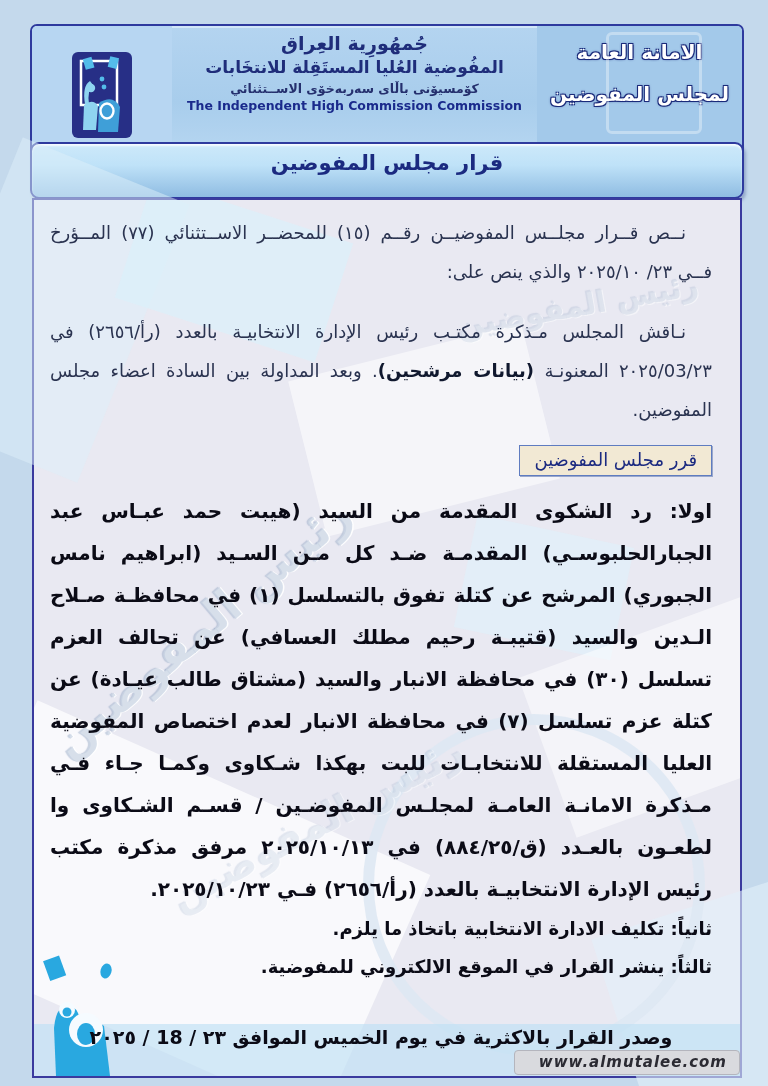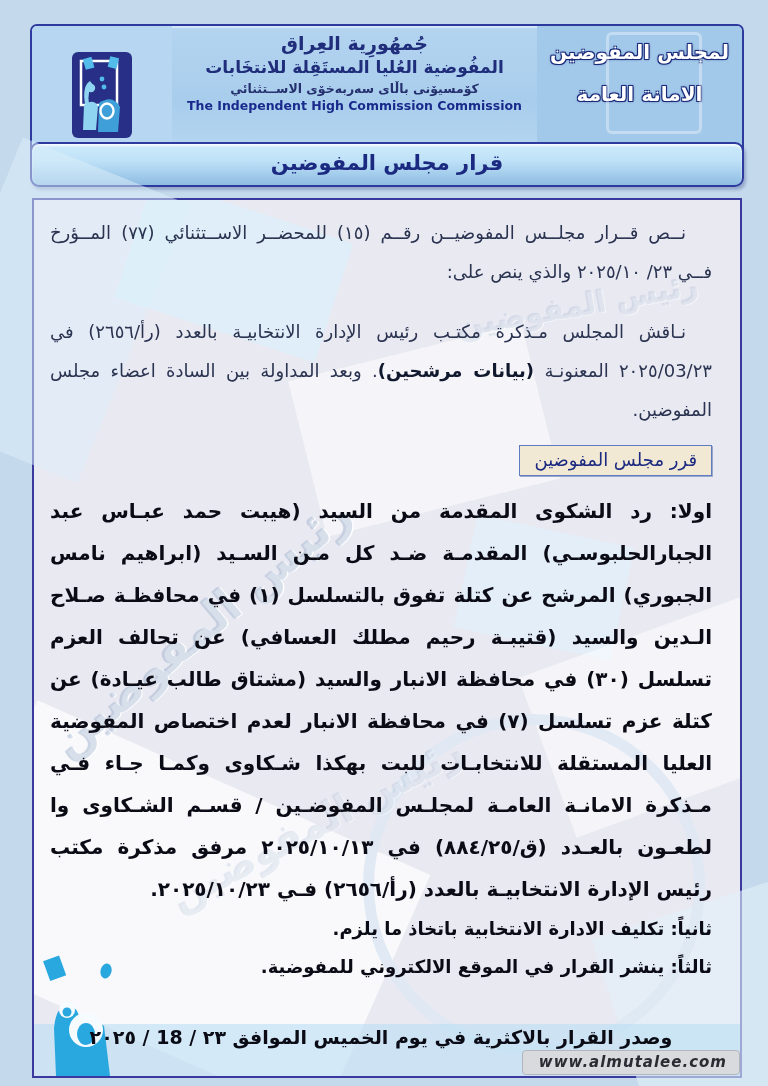--- a/index.html
+++ b/index.html
@@ -17,21 +17,21 @@
   .h-kurdish{font-size:12.5px;font-weight:bold;color:#25306e;margin-top:3px;}
   .h-english{font-size:12.5px;font-weight:bold;color:#1a2a8c;margin-top:2px;direction:ltr;}
   .panel-right{width:205px;position:relative;background:#a3c9ea;text-align:center;direction:rtl;
                padding-top:15px;box-sizing:border-box;}
   .panel-right .wm{position:absolute;right:40px;top:6px;width:90px;height:96px;
                border:3px solid rgba(255,255,255,.35);border-radius:6px;}
   .sec-line{font-size:20px;font-weight:bold;color:#ffffff;line-height:1.1;
             text-shadow:1px 1px 0 #1a2a7a,-1px -1px 0 #1a2a7a,1px -1px 0 #1a2a7a,-1px 1px 0 #1a2a7a,0 0 3px #1a2a7a;}
   .sec-line+.sec-line{margin-top:20px;}
   
-  .titlebar{position:absolute;left:30px;top:142px;width:714px;height:45px;box-sizing:border-box;
+  .titlebar{position:absolute;left:30px;top:142px;width:714px;height:57px;box-sizing:border-box;
             border:2px solid #2e3a9e;border-radius:9px;text-align:center;
             background:linear-gradient(180deg,#cde9fa 0%,#bfe2f8 40%,#8fbce2 100%);
             box-shadow:inset 0 2px 2px rgba(255,255,255,.8),2px 3px 3px rgba(60,80,140,.35);}
   .titlebar span{display:inline-block;margin-top:7px;font-size:21px;font-weight:bold;color:#1b2a80;}
   
   .docbox{position:absolute;left:32px;top:198px;width:710px;height:880px;box-sizing:border-box;
           border:2px solid #3a3a9e;background:#e9e9f2;overflow:hidden;}
   .doc-inner{position:relative;z-index:3;direction:rtl;padding:14px 28px 0 16px;}
   p{margin:0;}
   .p-intro{font-size:18px;color:#2a3350;line-height:2.15;text-align:justify;text-indent:26px;}
@@ -43,21 +43,21 @@
          font-size:18px;font-weight:normal;color:#1b2a80;}
   .p-bold{font-size:20px;font-weight:bold;color:#0b0b16;line-height:2.1;text-align:justify;}
   .p-clause{font-size:18px;font-weight:bold;color:#0b0b16;line-height:2.1;}
   .closing{font-size:19px;font-weight:bold;color:#0b0b16;margin-top:40px;text-align:center;}
   
   .decor{position:absolute;z-index:1;pointer-events:none;}
   .ghost{position:absolute;z-index:2;font-weight:bold;color:rgba(203,213,228,.75);
          text-shadow:1px 1px 0 rgba(255,255,255,.9),-1px -1px 1px rgba(140,160,190,.45);
          white-space:nowrap;pointer-events:none;}
   .sitebadge{position:absolute;right:28px;bottom:11px;z-index:5;background:#d9dade;
-             border:1px solid #b4b5bd;border-radius:4px;padding:2px 12px 3px 16px;
+             border:1px solid #b4b5bd;border-radius:4px;padding:2px 12px 3px 24px;
              font-size:15px;font-weight:bold;font-style:italic;color:#2b2b33;letter-spacing:1px;
              direction:ltr;}
   .figwm{position:absolute;left:0;bottom:0;z-index:2;}
 </style>
 </head>
 <body>
 
 <div id="page">
 
   <div class="decor" style="left:-40px;top:160px;width:180px;height:300px;transform:rotate(22deg);background:rgba(221,240,250,.5);"></div>
@@ -80,22 +80,22 @@
       </svg>
     </div>
     <div class="panel-center">
       <div class="h-republic">جُمهُورِية العِراق</div>
       <div class="h-commission">المفُوضية العُليا المستَقِلة للانتخَابات</div>
       <div class="h-kurdish">كۆمسیۆنی باڵای سەربەخۆی الاســتثنائي</div>
       <div class="h-english">The Independent High Commission Commission</div>
     </div>
     <div class="panel-right">
       <div class="wm"></div>
+      <div class="sec-line">الامانة العامة</div>
       <div class="sec-line">لمجلس المفوضين</div>
-      <div class="sec-line">الامانة العامة</div>
     </div>
   </div>
 
   <div class="titlebar">
     <span>قرار مجلس المفوضين</span>
   </div>
 
   <div class="docbox">
 
     <div class="decor" style="left:95px;top:8px;width:210px;height:125px;transform:rotate(18deg);background:rgba(216,242,252,.6);"></div>

